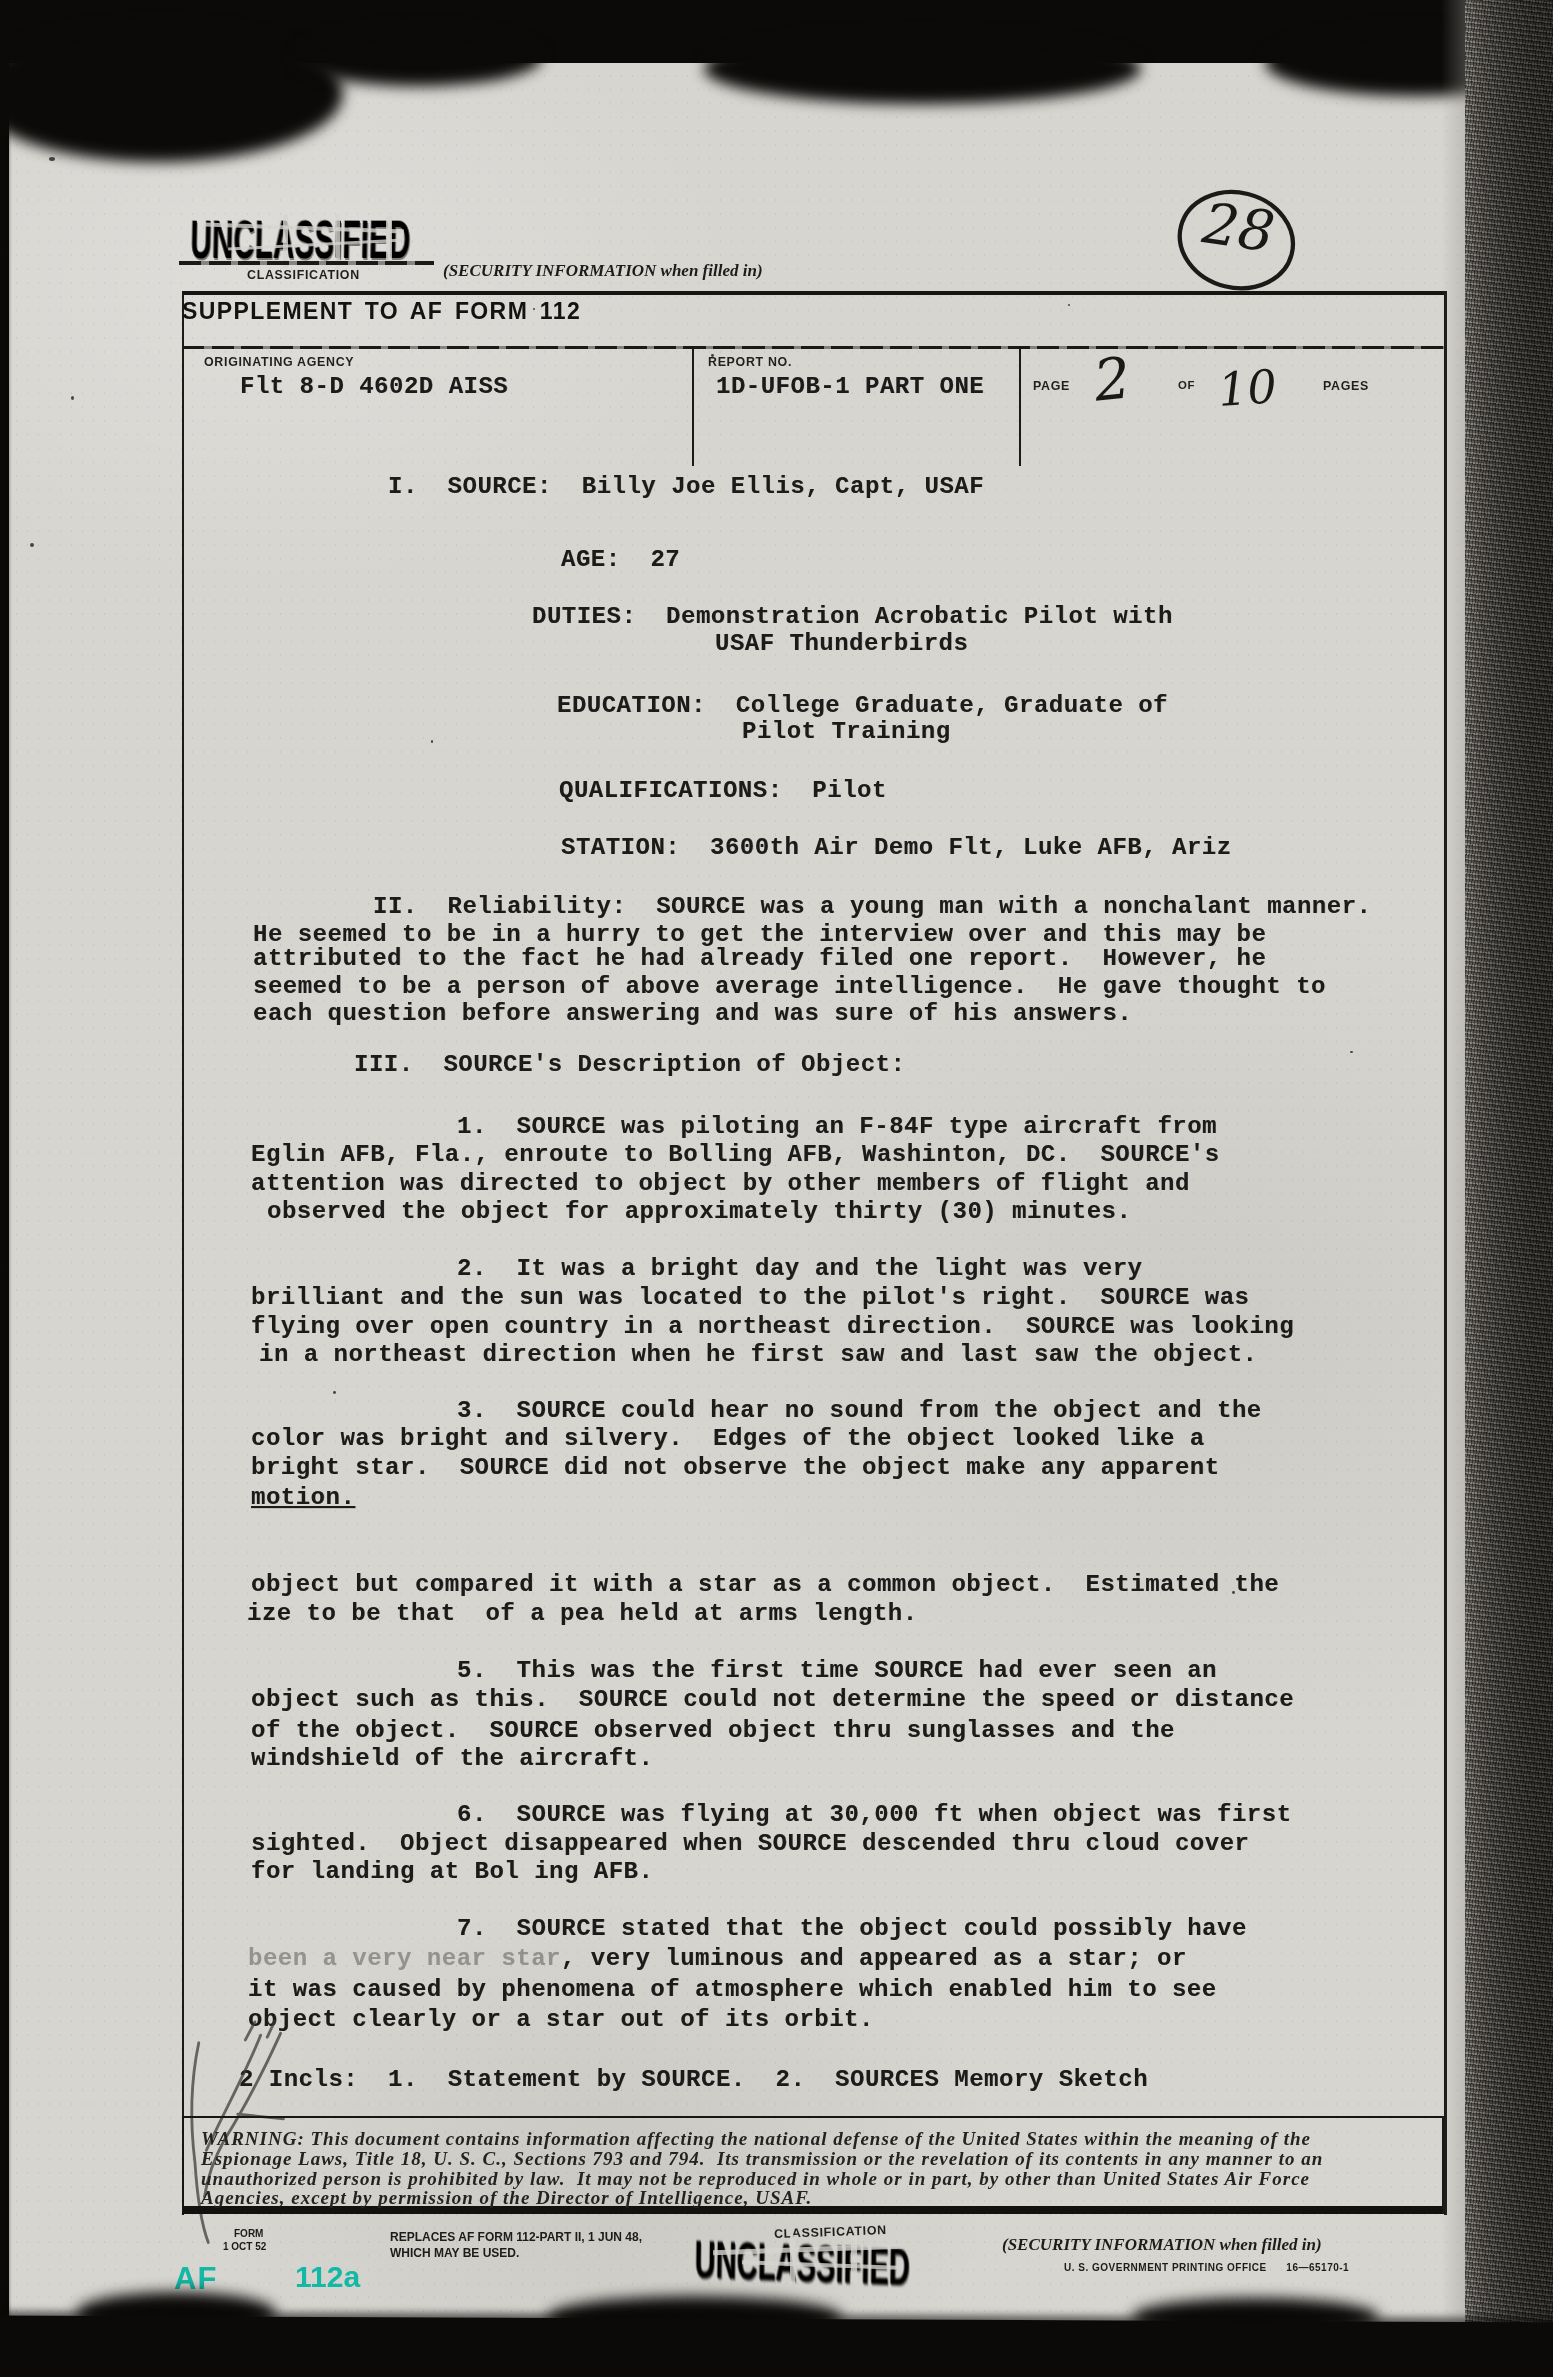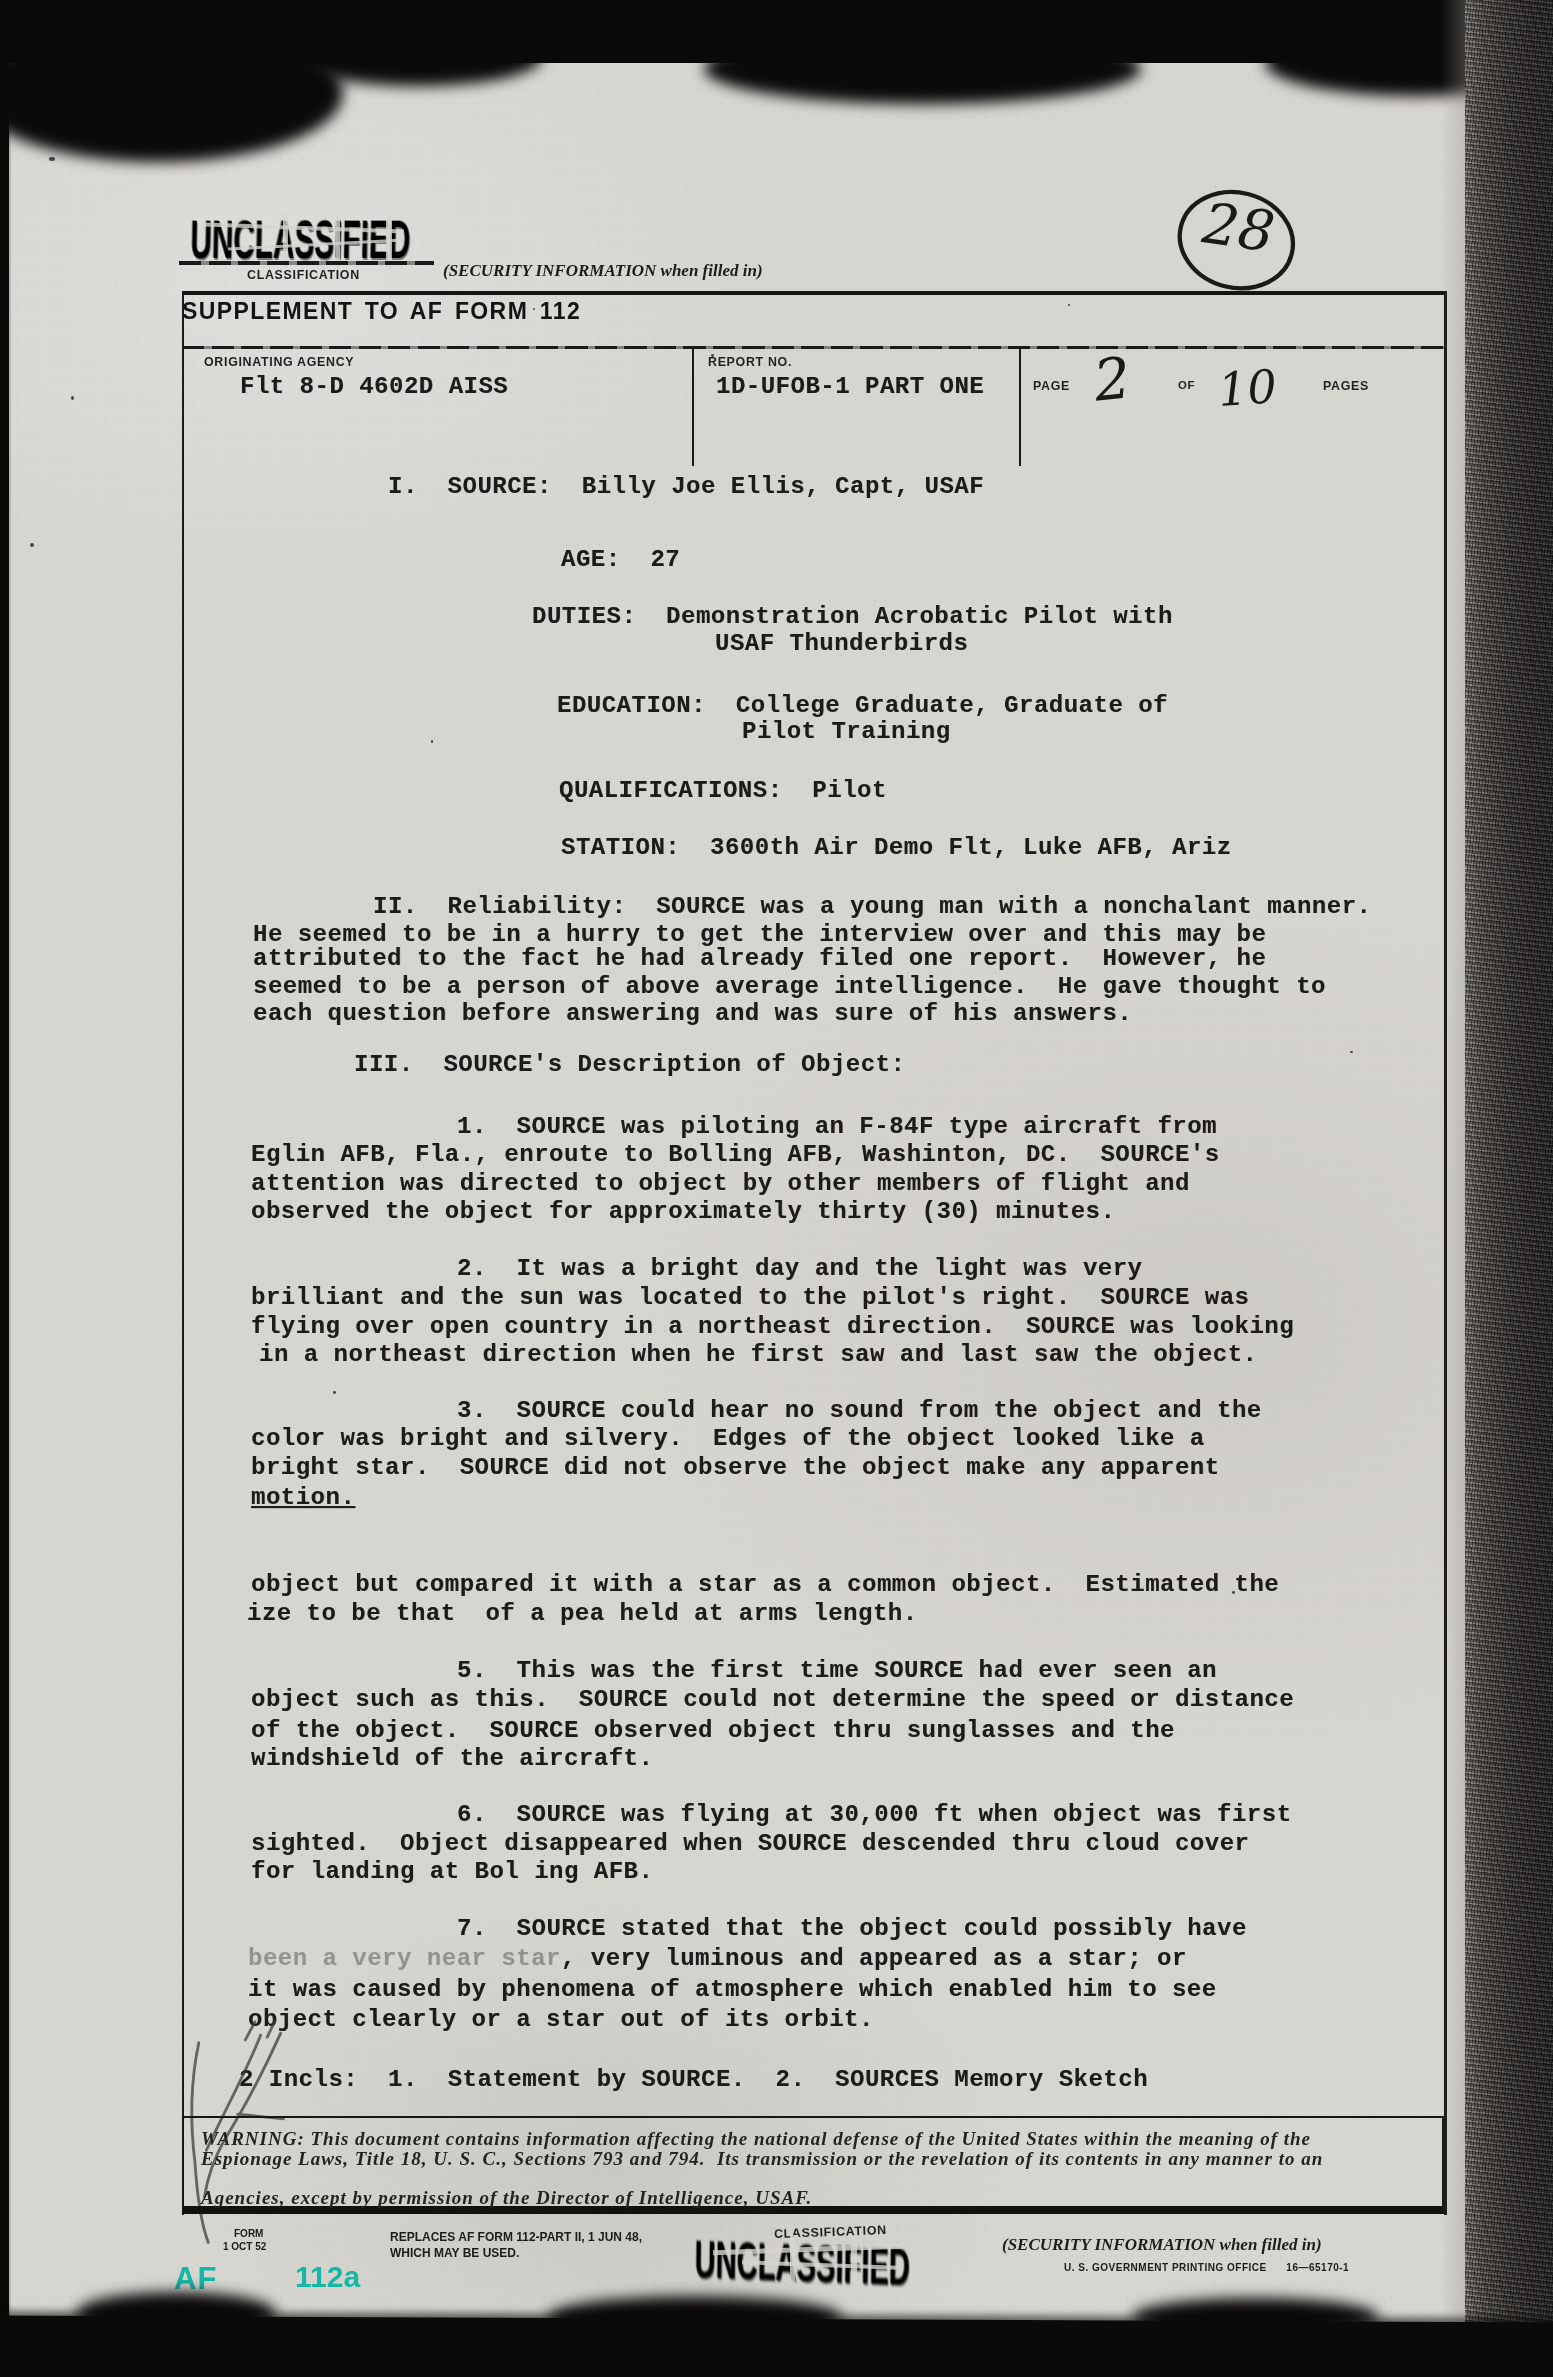--- a/index.html
+++ b/index.html
@@ -110,21 +110,21 @@
   <div class="t" style="left:253px;top:922px;">He seemed to be in a hurry to get the interview over and this may be</div>
   <div class="t" style="left:253px;top:946px;">attributed to the fact he had already filed one report.  However, he</div>
   <div class="t" style="left:253px;top:974px;">seemed to be a person of above average intelligence.  He gave thought to</div>
   <div class="t" style="left:253px;top:1001px;">each question before answering and was sure of his answers.</div>
 
   <div class="t" style="left:354px;top:1052px;">III.  SOURCE's Description of Object:</div>
 
   <div class="t" style="left:457px;top:1114px;">1.  SOURCE was piloting an F-84F type aircraft from</div>
   <div class="t" style="left:251px;top:1142px;">Eglin AFB, Fla., enroute to Bolling AFB, Washinton, DC.  SOURCE's</div>
   <div class="t" style="left:251px;top:1171px;">attention was directed to object by other members of flight and</div>
-  <div class="t" style="left:251px;top:1199px;text-align:right;">observed the object for approximately thirty (30) minutes.</div>
+  <div class="t" style="left:267px;top:1199px;text-align:right;">observed the object for approximately thirty (30) minutes.</div>
 
   <div class="t" style="left:457px;top:1256px;">2.  It was a bright day and the light was very</div>
   <div class="t" style="left:251px;top:1285px;">brilliant and the sun was located to the pilot's right.  SOURCE was</div>
   <div class="t" style="left:251px;top:1314px;">flying over open country in a northeast direction.  SOURCE was looking</div>
   <div class="t" style="left:259px;top:1342px;">in a northeast direction when he first saw and last saw the object.</div>
 
   <div class="t" style="left:457px;top:1398px;">3.  SOURCE could hear no sound from the object and the</div>
   <div class="t" style="left:251px;top:1426px;">color was bright and silvery.  Edges of the object looked like a</div>
   <div class="t" style="left:251px;top:1455px;">bright star.  SOURCE did not observe the object make any apparent</div>
   <div class="t" style="left:251px;top:1485px;text-decoration:underline;">motion.</div>
@@ -155,20 +155,21 @@
       <path d="M590,4276 C562,4338 522,4420 472,4500 C450,4540 436,4580 430,4620"></path>
       <path d="M516,4290 l20,-38"></path>
       <path d="M562,4284 l16,-34"></path>
       <path d="M500,4446 l96,10"></path>
     </g>
   </svg>
 
   <div class="box-warning"></div>
   <div class="w" style="left:201px;top:2129px;">WARNING: This document contains information affecting the national defense of the United States within the meaning of the</div>
   <div class="w" style="left:201px;top:2149px;">Espionage Laws, Title 18, U. S. C., Sections 793 and 794.  Its transmission or the revelation of its contents in any manner to an</div>
+  <div class="w" style="left:201px;top:2169px;">unauthorized person is prohibited by law.  It may not be reproduced in whole or in part, by other than United States Air Force</div>
   <div class="w" style="left:201px;top:2188px;">Agencies, except by permission of the Director of Intelligence, USAF.</div>
 
   <div class="foot-big" style="left:174px;top:2223px;font-size:31px;letter-spacing:1px;">AF</div>
   <div class="foot-sm" style="left:234px;top:2228px;font-size:10px;">FORM</div>
   <div class="foot-sm" style="left:223px;top:2241px;font-size:10px;">1 OCT 52</div>
   <div class="foot-big" style="left:295px;top:2222px;font-size:30px;">112a</div>
   <div class="foot-sm" style="left:390px;top:2230px;font-size:12px;">REPLACES AF FORM 112-PART II, 1 JUN 48,</div>
   <div class="foot-sm" style="left:390px;top:2246px;font-size:12px;">WHICH MAY BE USED.</div>
 
   <div class="lbl" style="left:774px;top:2226px;transform:rotate(-2deg);">CLASSIFICATION</div>

